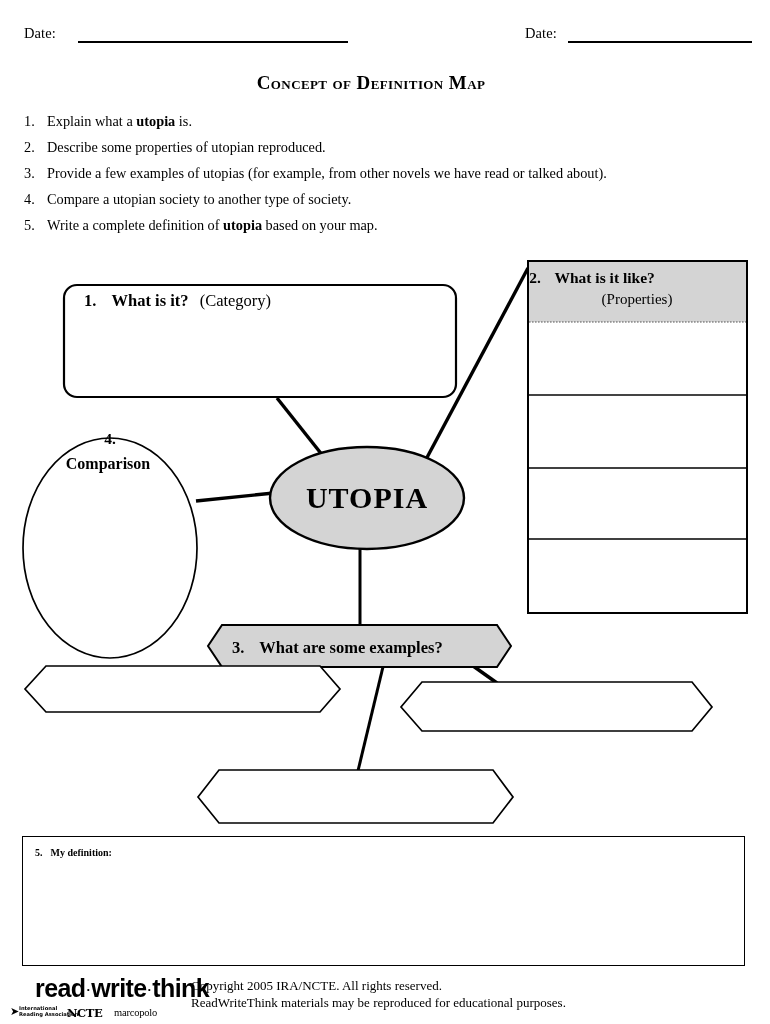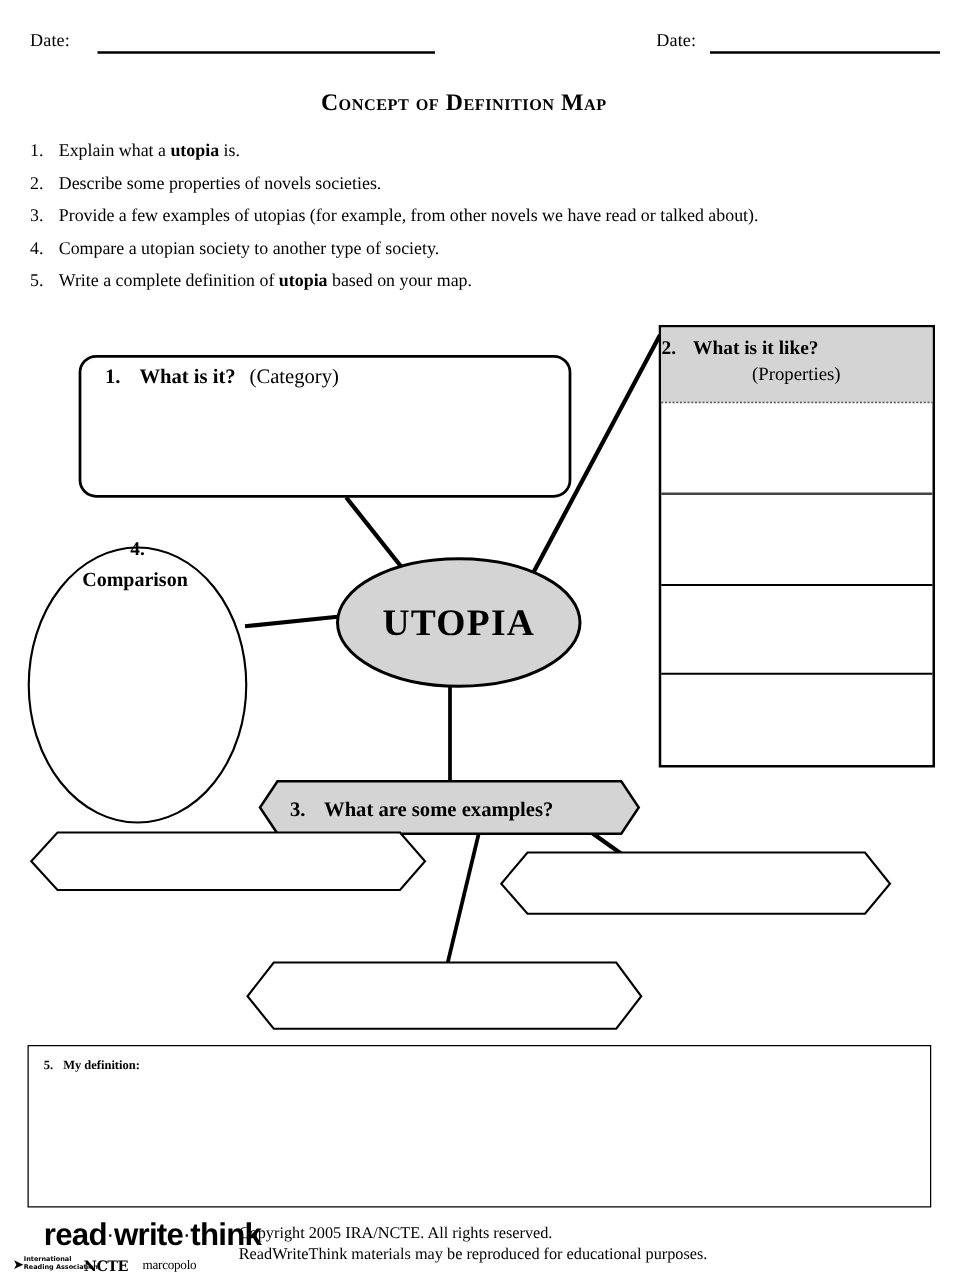--- a/index.html
+++ b/index.html
@@ -211,21 +211,21 @@
 
 <div class="page-title">Concept of Definition Map</div>
 
 <div class="instructions">
   <div class="instr-item">
     <span class="instr-num">1.</span>
     <span class="instr-text"><span>Explain what a </span><b>utopia</b><span> is.</span></span>
   </div>
   <div class="instr-item">
     <span class="instr-num">2.</span>
-    <span class="instr-text"><span>Describe some properties of novels societies.</span><b></b><span></span></span>
+    <span class="instr-text"><span>Describe some properties of utopian reproduced.</span><b></b><span></span></span>
   </div>
   <div class="instr-item">
     <span class="instr-num">3.</span>
     <span class="instr-text"><span>Provide a few examples of utopias (for example, from other novels we have read or talked about).</span><b></b><span></span></span>
   </div>
   <div class="instr-item">
     <span class="instr-num">4.</span>
     <span class="instr-text"><span>Compare a utopian society to another type of society.</span><b></b><span></span></span>
   </div>
   <div class="instr-item">

